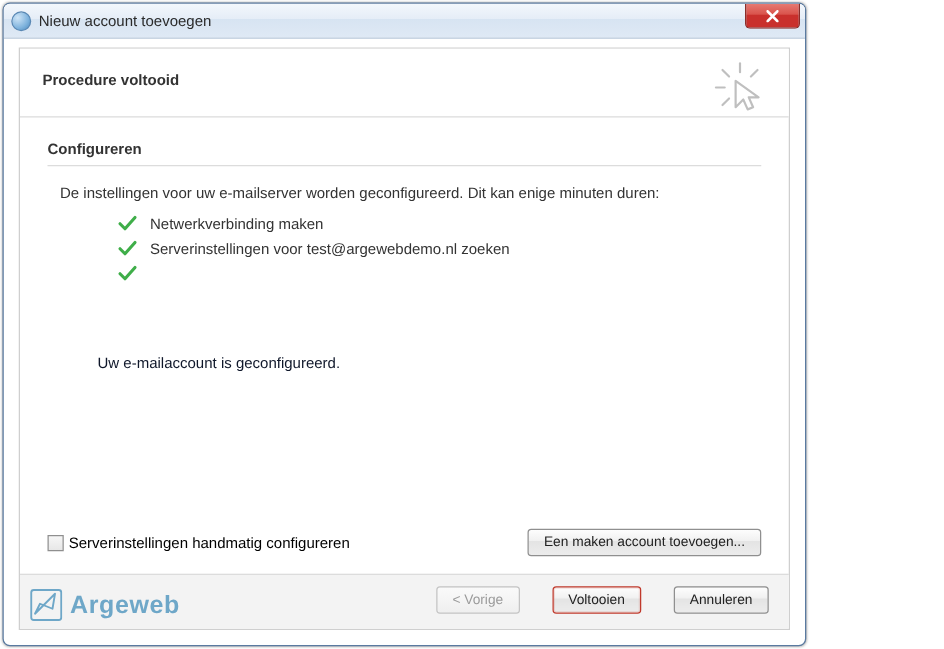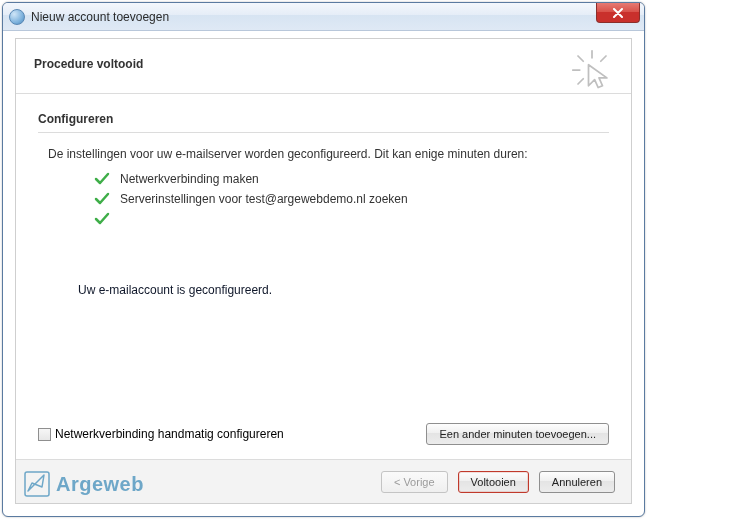--- a/index.html
+++ b/index.html
@@ -170,24 +170,24 @@
     border: 1px solid #c0392b;
     box-shadow: 0 0 0 1px rgba(192,57,43,0.15) inset;
   }
   .footer {
     position: absolute;
     left: 0; right: 0; bottom: 0;
     height: 44px;
     border-top: 1px solid #dcdcdc;
     background: #f3f3f3;
     display: flex;
-    align-items: center;
+    align-items: flex-end;
     justify-content: flex-end;
     padding: 12px 16px;
-    gap: 10px;
+    gap: 26px;
   }
   .brand {
     position: absolute;
     left: 8px;
     bottom: 6px;
     display: flex;
     align-items: center;
     gap: 6px;
   }
   .brand-text {
@@ -252,23 +252,23 @@
             <path d="M2 8 L6 12 L14 3" stroke="#3fae49" stroke-width="2.5" fill="none" stroke-linecap="round" stroke-linejoin="round"></path>
           </svg>
         </div>
       </div>
 
       <div class="done-msg">Uw e-mailaccount is geconfigureerd.</div>
 
       <div class="lower-row">
         <div class="checkbox-wrap">
           <div class="checkbox"></div>
-          <span>Netwerkverbinding handmatig configureren</span>
-        </div>
-        <button class="btn">Een ander minuten toevoegen...</button>
+          <span>Serverinstellingen handmatig configureren</span>
+        </div>
+        <button class="btn">Een maken account toevoegen...</button>
       </div>
 
       <div class="footer">
         <div class="brand">
           <svg class="brand-icon" viewBox="0 0 26 26">
             <rect x="1" y="1" width="24" height="24" rx="2" fill="none" stroke="#6ea7c8" stroke-width="1.5"></rect>
             <path d="M4 20 L20 4 L18 16 L8 12 Z" fill="none" stroke="#6ea7c8" stroke-width="1.5" stroke-linejoin="round"></path>
           </svg>
           <span class="brand-text">Argeweb</span>
         </div>

